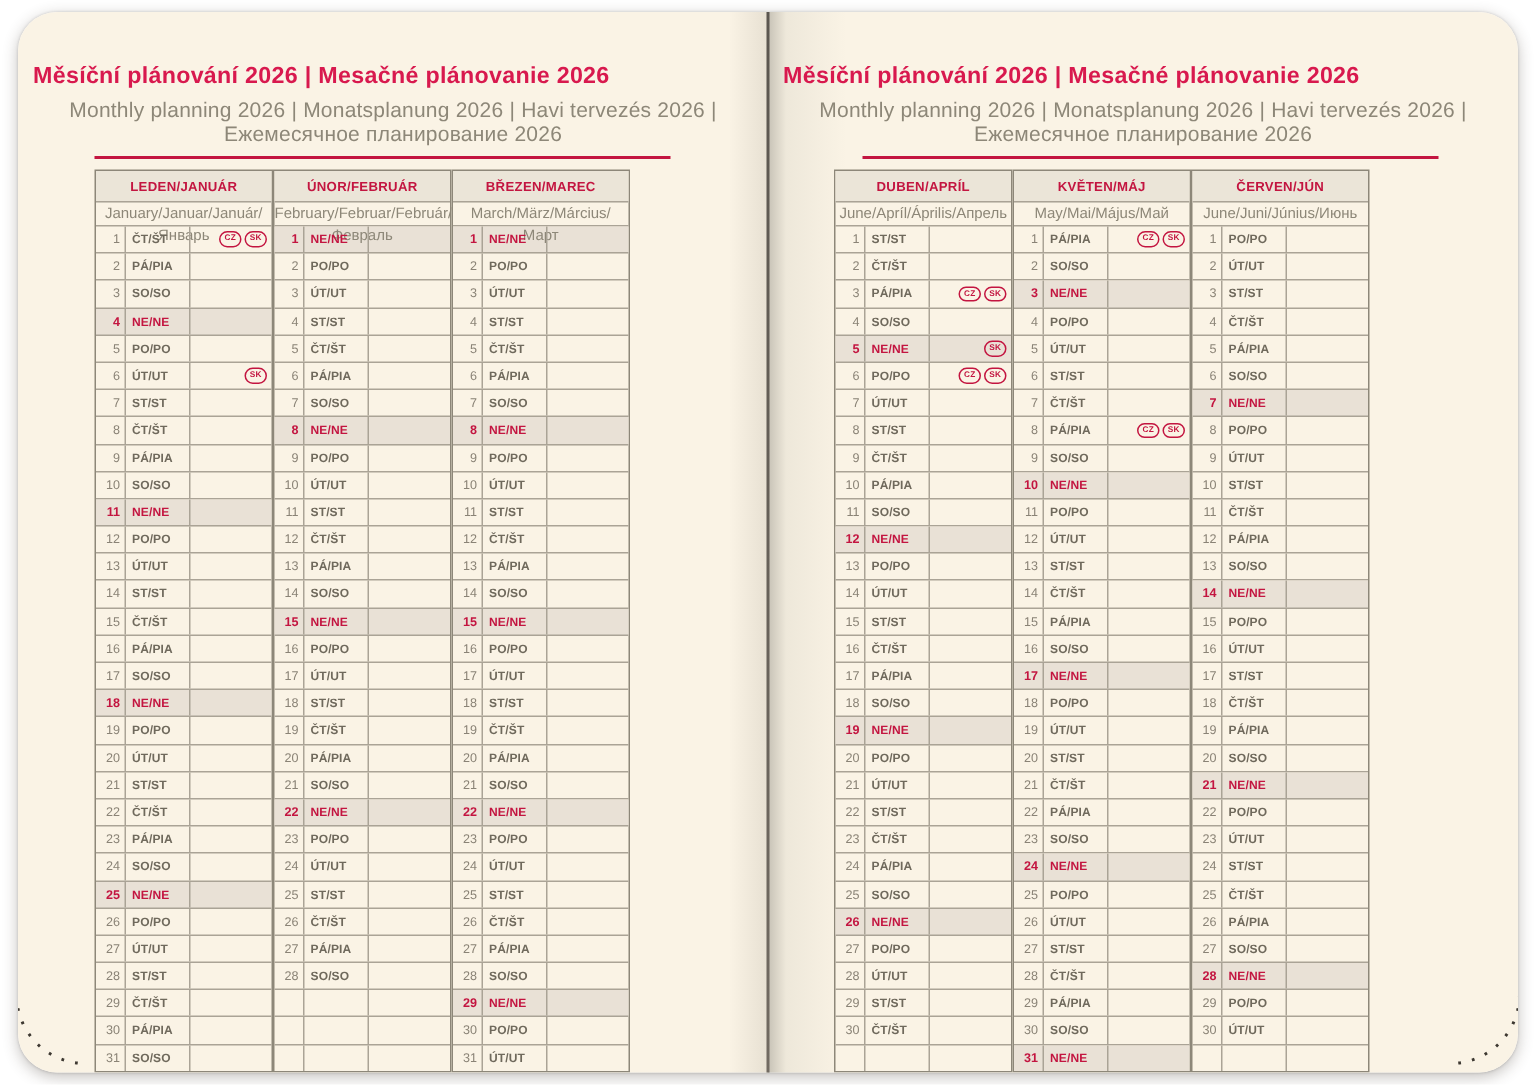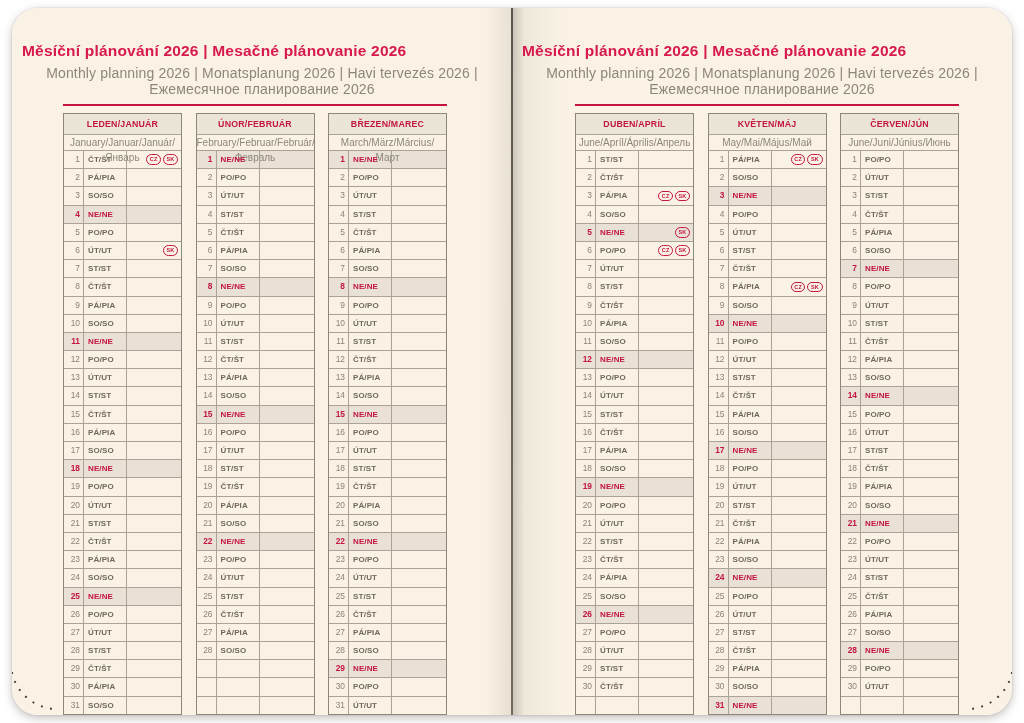--- a/index.html
+++ b/index.html
@@ -31,23 +31,23 @@
   .p-title{
     margin:34px 10px 0 10px;
     color:var(--title_pink);font-size:15.5px;font-weight:bold;letter-spacing:.2px;
   }
   .p-subtitle{
     margin-top:5px;text-align:center;color:#8d8778;font-size:14px;letter-spacing:.15px;
   }
   .rule{height:2px;background:var(--accent);}
   .page.left  .rule{margin:7px 65px 0 51px;}
   .page.right .rule{margin:7px 53px 0 63px;}
-  .months{display:flex;justify-content:space-between;margin-top:7px;}
+  .months{display:flex;justify-content:flex-start;margin-top:7px;}
   .page.left  .months{margin-left:51px;margin-right:65px;}
-  .page.right .months{margin-left:63px;margin-right:53px;}
+  .page.right .months{margin-left:44px;margin-right:53px;}
   .rule.bottom{margin-top:2px;}
   .month{width:119px;border:1px solid var(--border_dark);background:var(--page_bg);box-sizing:border-box;}
   .m-head{
     height:20px;line-height:20px;text-align:center;background:var(--header_bg);
     color:var(--accent);font-weight:bold;font-size:8.8px;letter-spacing:.2px;
     border-bottom:1px solid var(--border);
   }
   .m-langs{
     height:15px;line-height:15px;text-align:center;color:#8d8778;font-size:10px;
     border-bottom:1px solid var(--border);

